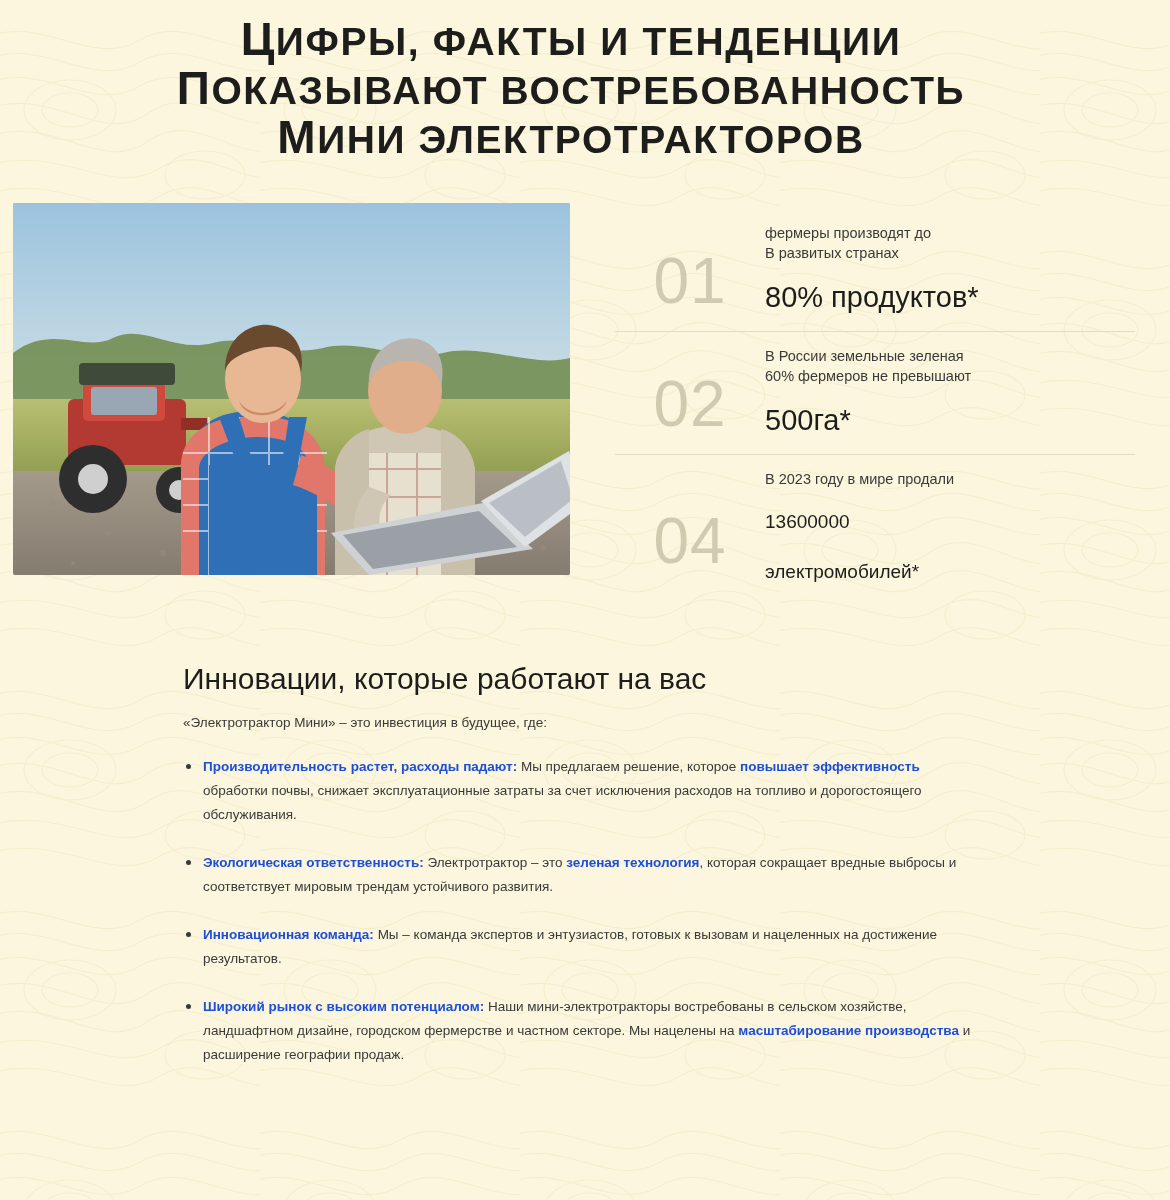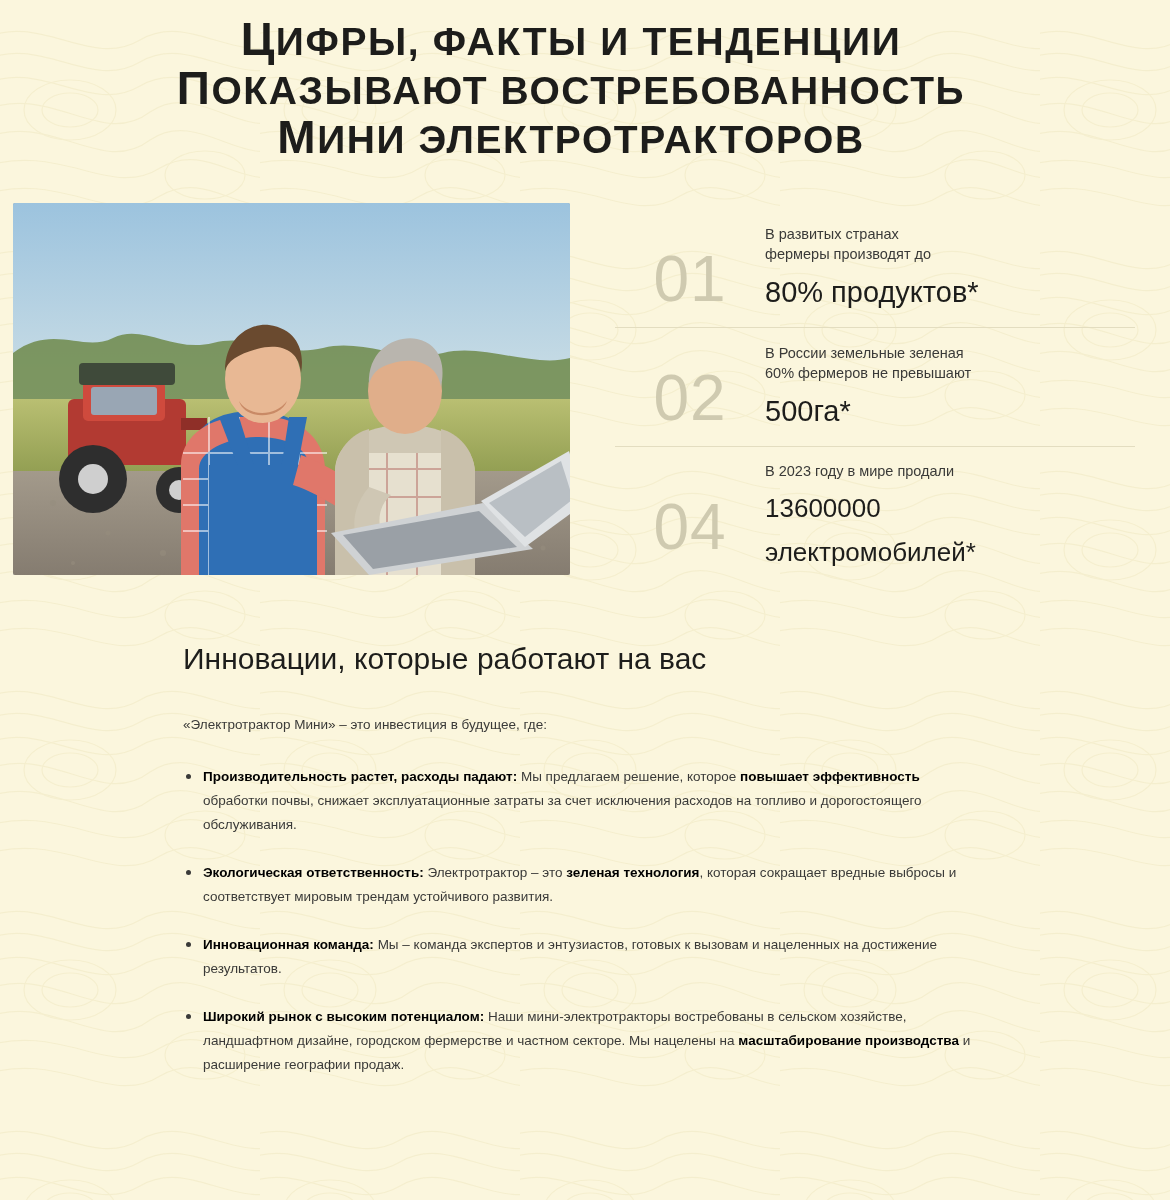--- a/index.html
+++ b/index.html
@@ -101,42 +101,42 @@
     font-size: 14.5px;
     line-height: 20px;
     color: #3a3a38;
   }
 
   .fact-highlight {
     font-size: 29px;
     line-height: 36px;
     font-weight: 400;
     color: #1d1d1b;
-    margin-top: 10px;
-  }
-  .fact-highlight.two-line { font-size: 26px; line-height: 34px; }
+    margin-top: 16px;
+  }
+  .fact-highlight.two-line { font-size: 19px; line-height: 34px; }
 
   
   .innovations {
     padding: 56px 190px 0 183px;
   }
 
   .innov-title {
     font-size: 30px;
     line-height: 36px;
     font-weight: 400;
     color: #1d1d1b;
-    margin-bottom: 38px;
+    margin-bottom: 16px;
   }
 
   .innov-intro {
     font-size: 13.5px;
     line-height: 20px;
     color: #3a3a38;
-    margin-bottom: 30px;
+    margin-bottom: 22px;
   }
 
   .innov-list { list-style: none; }
 
   .innov-item {
     position: relative;
     padding-left: 20px;
     margin-bottom: 24px;
     font-size: 13.5px;
     line-height: 24px;
@@ -145,21 +145,21 @@
   .innov-item::before {
     content: "";
     position: absolute;
     left: 3px;
     top: 9px;
     width: 5px;
     height: 5px;
     border-radius: 50%;
     background: #3a3a38;
   }
-  .innov-item b { font-weight: 700; color: #000000; }
+  .innov-item b { font-weight: 700; color: #1d4ed8; }
 </style>
 </head>
 <body>
 
 <svg class="bg-texture" width="1170" height="1200" viewBox="0 0 1170 1200" preserveAspectRatio="none">
   <defs>
     <pattern id="topo" width="260" height="220" patternUnits="userSpaceOnUse">
       <g fill="none" stroke="#efe7c0" stroke-width="1.2">
         <path d="M-20,40 C40,10 90,70 140,40 C190,10 240,70 290,40"></path>
         <path d="M-20,62 C40,32 90,92 140,62 C190,32 240,92 290,62"></path>
@@ -289,22 +289,22 @@
           </g>
         </svg>
       </div>
     </div>
 
     <div class="facts">
 
       <div class="fact-row">
         <div class="fact-num">01</div>
         <div class="fact-body">
+          <div class="fact-lead">фермеры производят до</div>
           <div class="fact-lead">В развитых странах</div>
-          <div class="fact-lead">фермеры производят до</div>
           <div class="fact-highlight">80% продуктов*</div>
         </div>
       </div>
 
       <div class="fact-row">
         <div class="fact-num">02</div>
         <div class="fact-body">
           <div class="fact-lead">В России земельные зеленая</div>
           <div class="fact-lead">60% фермеров не превышают</div>
           <div class="fact-highlight">500га*</div>

